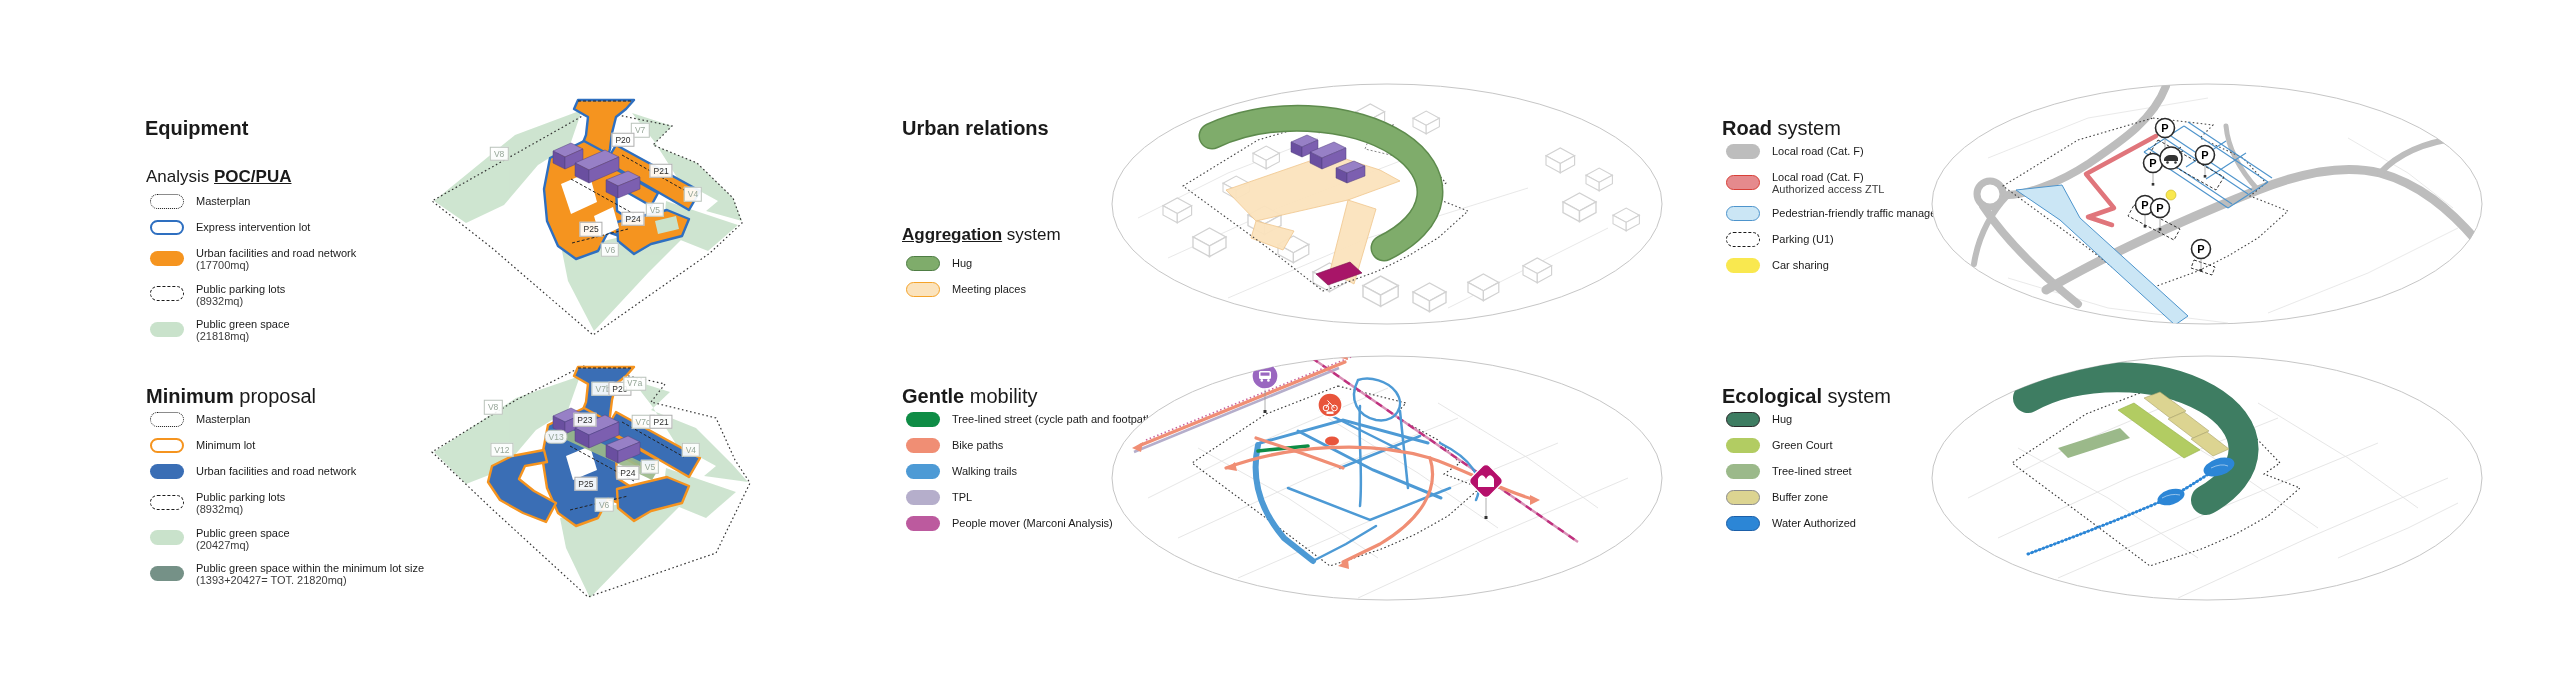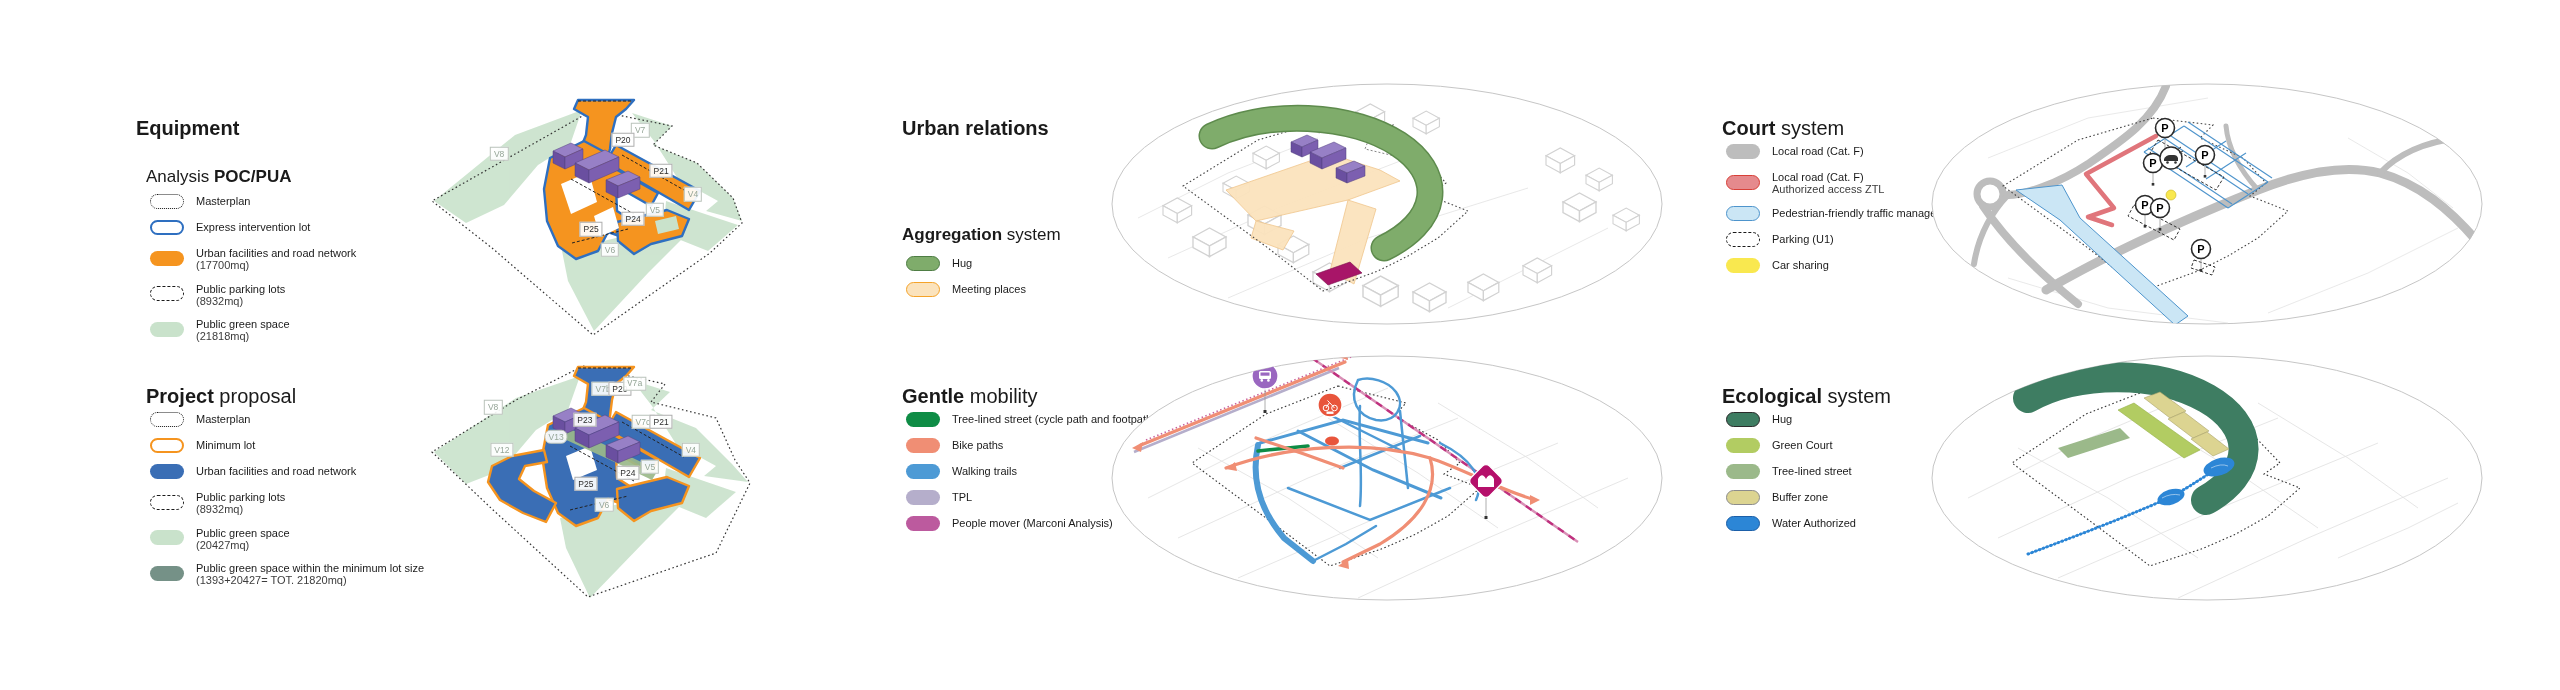--- a/index.html
+++ b/index.html
@@ -2,37 +2,37 @@
 <html style="--orange: #F5941F; --light-green: #C9E2CB; --blue-outline: #2E6FC0; --royal-blue: #3A6EB5; --slate-green: #759187; --hug-green: #7FAC6B; --hug-green-border: #5E8B4D; --meeting-peach: #FBE3BD; --meeting-border: #F5A329; --tree-green: #0E8C45; --bike-salmon: #F08E74; --walk-blue: #4D9AD5; --tpl-lavender: #B5AECB; --mover-magenta: #BC5A9E; --mover-dark: #B5106B; --pink-line: #D98FB6; --road-gray: #BDBDBD; --ztl-fill: #E58A8D; --ztl-border: #D84038; --ztl-road: #E0757B; --ped-blue-fill: #CBE6F5; --ped-blue-border: #4D94CC; --car-yellow: #F9E84F; --eco-hug: #3E7D62; --green-court: #B2CC62; --eco-tree: #9BB98A; --buffer-khaki: #DCD491; --buffer-border: #8C8C8C; --water-blue: #2C86D6; --purple-top: #9780C6; --purple-front: #6A4FA0; --purple-side: #7C5FB0; --magenta-block: #A81568; --icon-purple: #9A67C0; --icon-red: #E8553C;"><head>
 <meta charset="utf-8">
 <style>
   html,body{margin:0;padding:0;background:#fff;}
   body{width:2560px;height:690px;font-family:"Liberation Sans",sans-serif;color:#1a1a1a;overflow:hidden;}
   .canvas{position:relative;width:2560px;height:690px;background:#fff;}
   .tblock{position:absolute;white-space:nowrap;}
   .h1{font-size:20px;font-weight:400;}
   .h1 .t-bold{font-weight:bold;}
   .h2{font-size:17px;font-weight:400;}
-  .h2 .t-bold{font-weight:bold;}
+  .h2 .t-bold{font-weight:bold;text-decoration:underline;}
   .legend{position:absolute;display:flex;flex-direction:column;}
   .lg-row{display:flex;align-items:center;margin-bottom:11px;}
   .sw{width:34px;height:15px;border-radius:8px;flex:0 0 34px;margin-right:12px;box-sizing:border-box;background:#fff;}
   .lg-label{font-size:11px;line-height:15px;}
   .lg-sub{font-size:11px;line-height:9.5px;color:#3c3c3c;}
   .map{position:absolute;}
   .map svg{display:block;}
   .chip{position:absolute;transform:translate(-50%,-50%);font-size:8.5px;line-height:1;padding:2px 3px;background:rgba(255,255,255,.92);border:1px solid #adadad;color:#2e2e2e;white-space:nowrap;}
   .chip.v{color:#96a698;border-color:#b9c2ba;}
 </style>
 </head>
 <body>
 
 <div class="canvas">
 
-  <h2 class="tblock h1" style="left:136px;top:100px"><span class="t-pre"></span><span class="t-bold">Equipment</span><span class="t-post"></span></h2>
+  <h2 class="tblock h1" style="left:145px;top:100px"><span class="t-pre"></span><span class="t-bold">Equipment</span><span class="t-post"></span></h2>
   <h3 class="tblock h2" style="left:146px;top:150px"><span class="t-pre">Analysis </span><span class="t-bold">POC/PUA</span><span class="t-post"></span></h3>
   <div class="legend" style="left:150px;top:194px">
       <div class="lg-row">
         <span class="sw" style="background: rgb(255, 255, 255); border: 1.6px dotted rgb(26, 26, 26);"></span>
         <div class="lg-txt">
           <div class="lg-label">Masterplan</div>
         </div>
       </div>
       <div class="lg-row">
         <span class="sw" style="background: rgb(255, 255, 255); border: 2.2px solid rgb(46, 111, 192);"></span>
@@ -107,21 +107,21 @@
         <div class="chip" style="left: 58%; top: 21.9%;">P20</div>
         <div class="chip" style="left: 68.9%; top: 33.8%;">P21</div>
         <div class="chip v" style="left: 78%; top: 42.7%;">V4</div>
         <div class="chip v" style="left: 67.1%; top: 48.8%;">V5</div>
         <div class="chip" style="left: 60.9%; top: 52.3%;">P24</div>
         <div class="chip" style="left: 48.9%; top: 56.2%;">P25</div>
         <div class="chip v" style="left: 54.3%; top: 64.2%;">V6</div>
       </div>
   </div>
 
-  <h2 class="tblock h1" style="left:146px;top:368px"><span class="t-pre"></span><span class="t-bold">Project</span><span class="t-post"> proposal</span></h2>
+  <h2 class="tblock h1" style="left:146px;top:368px"><span class="t-pre"></span><span class="t-bold">Minimum</span><span class="t-post"> proposal</span></h2>
   <div class="legend" style="left:150px;top:412px">
       <div class="lg-row">
         <span class="sw" style="background: rgb(255, 255, 255); border: 1.6px dotted rgb(26, 26, 26);"></span>
         <div class="lg-txt">
           <div class="lg-label">Masterplan</div>
         </div>
       </div>
       <div class="lg-row">
         <span class="sw" style="background: rgb(255, 255, 255); border: 2.2px solid rgb(245, 148, 31);"></span>
         <div class="lg-txt">
@@ -398,21 +398,21 @@
         <path d="M378,148 L378,168" stroke="#999" stroke-width="0.8"></path>
           <rect x="376.5" y="168" width="3" height="3" fill="#333"></rect>
         <g transform="translate(378,133) rotate(45)">
           <rect x="-13" y="-13" width="26" height="26" rx="5" fill="var(--mover-dark)" stroke="#fff" stroke-width="1.3"></rect>
         </g>
         <path d="M370,139 L370,131 Q374,123.5 378,131 Q382,123.5 386,131 L386,139 Z" fill="#fff"></path>
       </g>
     </svg>
   </div>
 
-  <h2 class="tblock h1" style="left:1722px;top:100px"><span class="t-pre"></span><span class="t-bold">Court</span><span class="t-post"> system</span></h2>
+  <h2 class="tblock h1" style="left:1722px;top:100px"><span class="t-pre"></span><span class="t-bold">Road</span><span class="t-post"> system</span></h2>
   <div class="legend" style="left:1726px;top:144px">
       <div class="lg-row">
         <span class="sw" style="background: rgb(189, 189, 189);"></span>
         <div class="lg-txt">
           <div class="lg-label">Local road (Cat. F)</div>
         </div>
       </div>
       <div class="lg-row">
         <span class="sw" style="background: rgb(229, 138, 141); border: 1.8px solid rgb(216, 64, 56);"></span>
         <div class="lg-txt">

